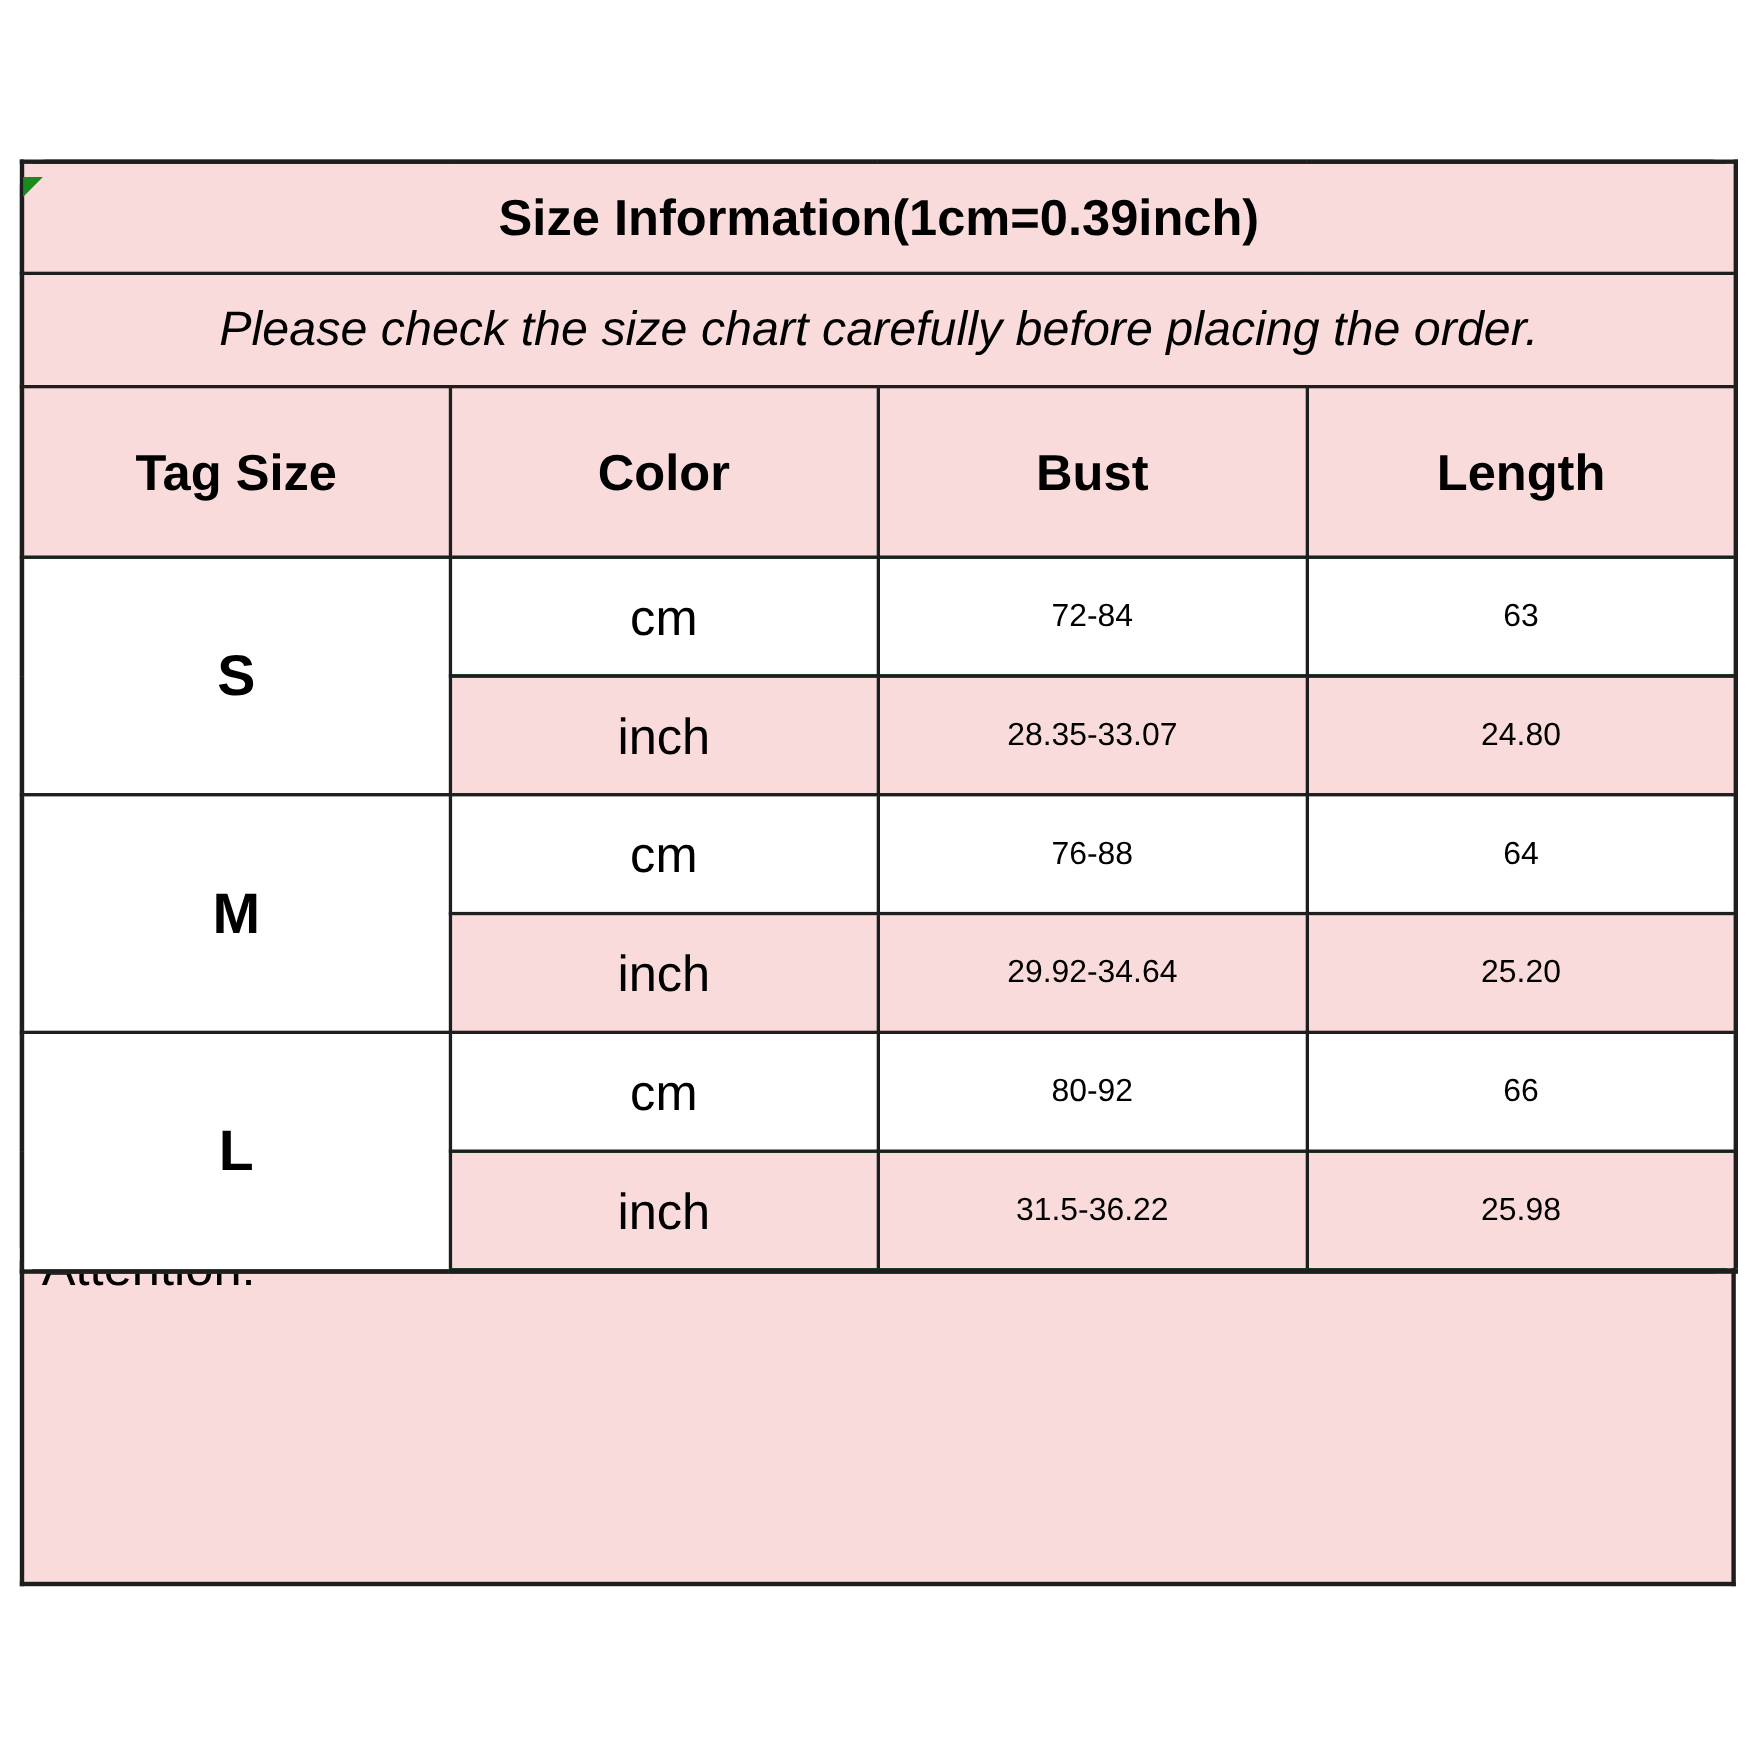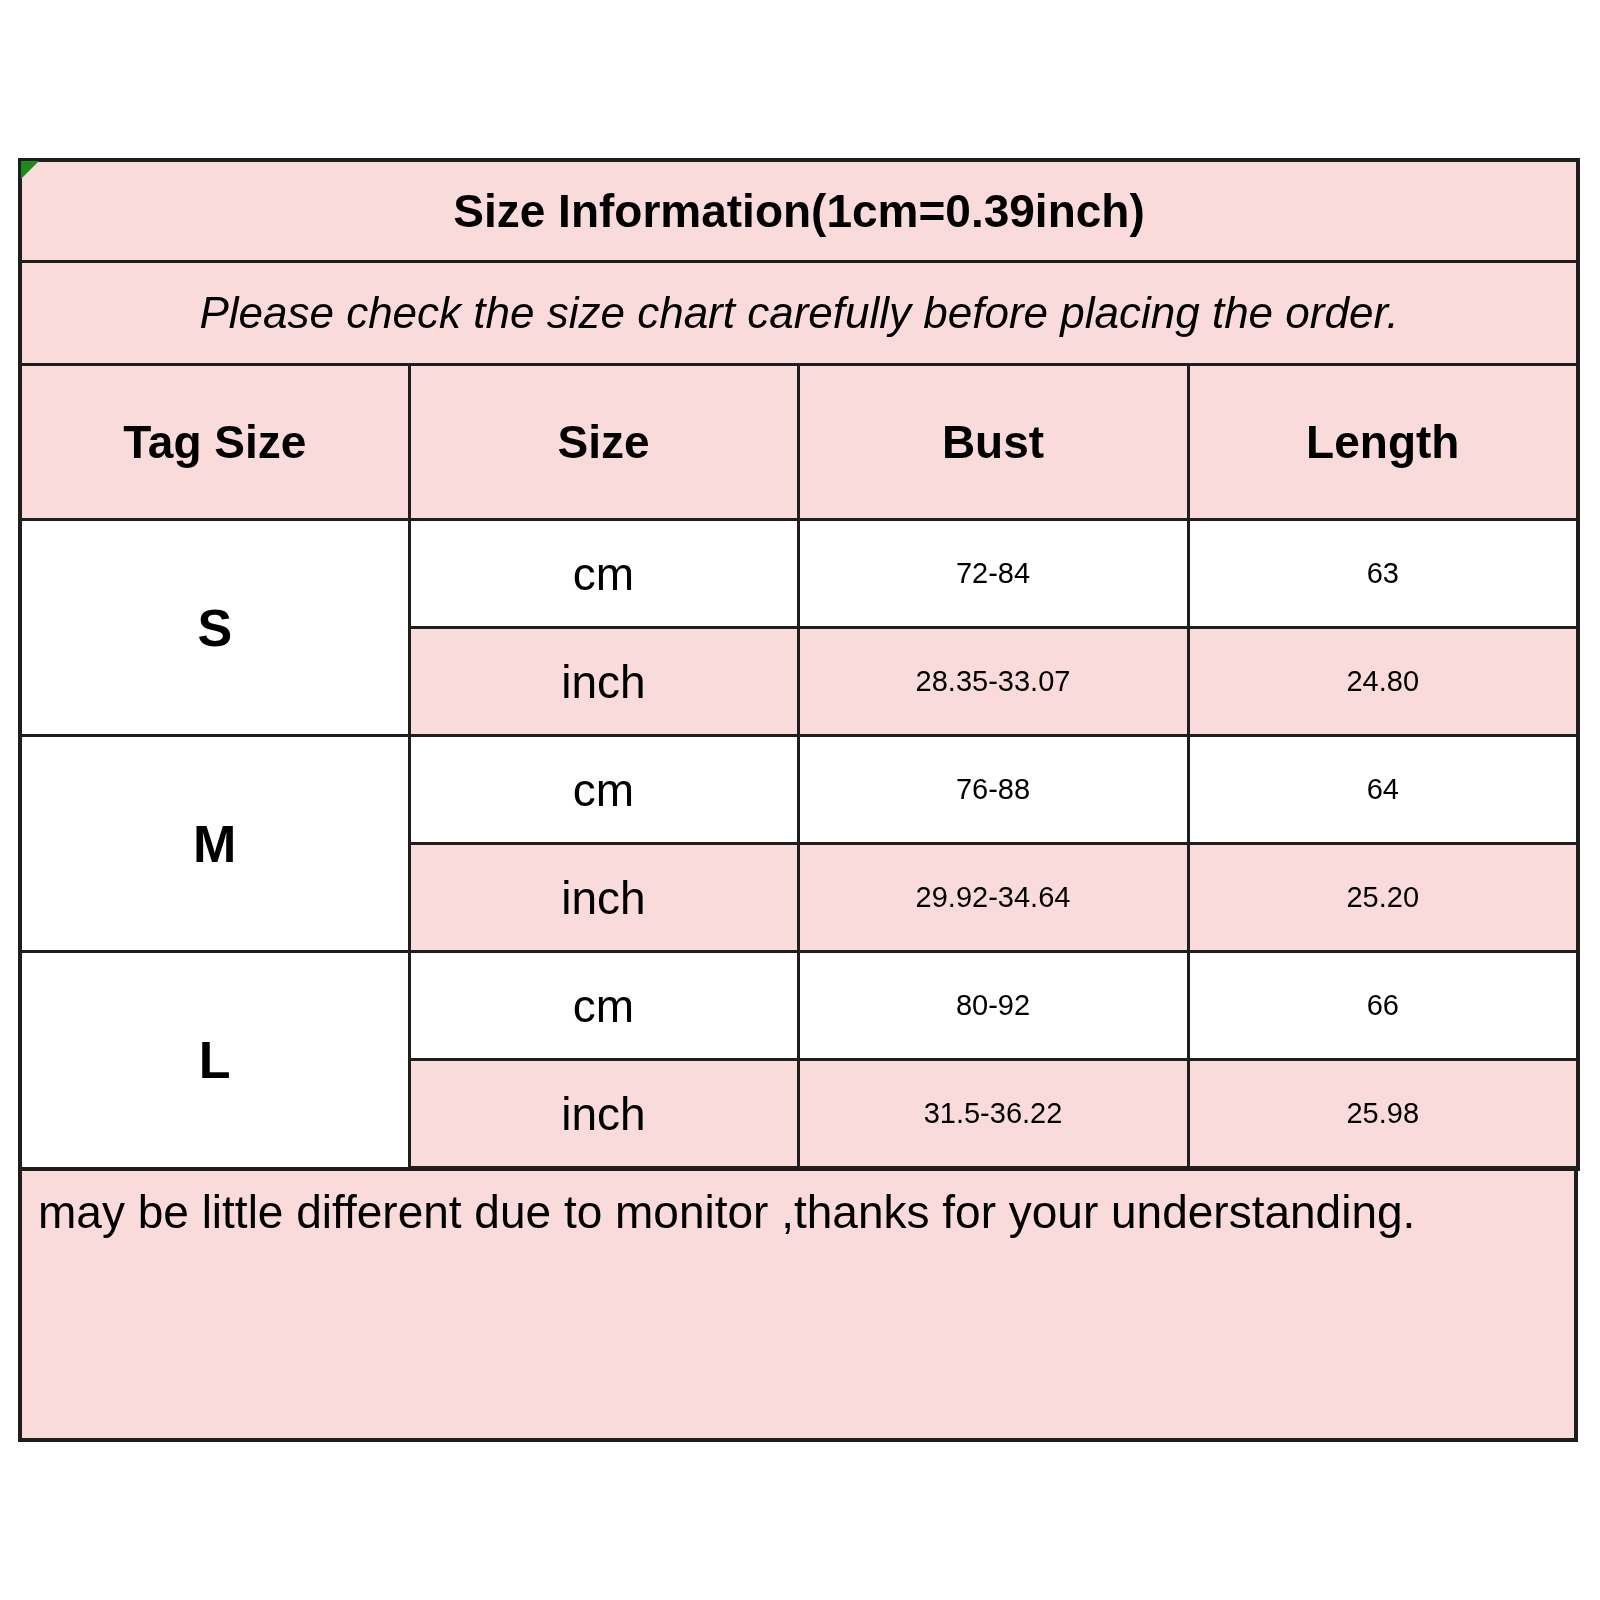--- a/index.html
+++ b/index.html
@@ -10,21 +10,21 @@
     background: #ffffff;
     font-family: "Liberation Sans", "DejaVu Sans", sans-serif;
     color: #000000;
     overflow: hidden;
   }
 
   
   table.size-table {
     position: absolute;
     left: 18px;
-    top: 158px;
+    top: 145px;
     width: 1560px;
     border-collapse: collapse;
     table-layout: fixed;
     z-index: 2;
     background: #15803d;
     border-radius: 24px;
   }
   table.size-table td {
     border: 3px solid #1e1e1e;
     text-align: center;
@@ -118,21 +118,21 @@
     </colgroup>
     <tbody>
       <tr>
         <td colspan="4" class="title-cell">Size Information(1cm=0.39inch)</td>
       </tr>
       <tr>
         <td colspan="4" class="subtitle-cell">Please check the size chart carefully before placing the order.</td>
       </tr>
       <tr class="head-row">
         <td>Tag Size</td>
-        <td>Size</td>
+        <td>Color</td>
         <td>Bust</td>
         <td>Length</td>
       </tr>
 
       <tr class="data-row">
         <td rowspan="2" class="tag-cell">S</td>
         <td class="unit-cell cell-white">cm</td>
         <td class="val-cell cell-white">72-84</td>
         <td class="val-cell cell-white">63</td>
       </tr>
@@ -165,16 +165,15 @@
         <td class="val-cell cell-pink">31.5-36.22</td>
         <td class="val-cell cell-pink">25.98</td>
       </tr>
     </tbody>
   </table>
 
   <div class="corner-marker"></div>
 
   <div class="attention-box">
     <div class="attention-heading">Attention:</div>
-    <div class="attention-line">may be little different due to monitor ,thanks for your understanding.</div>
   </div>
 
 </div>
 
 </body></html>

